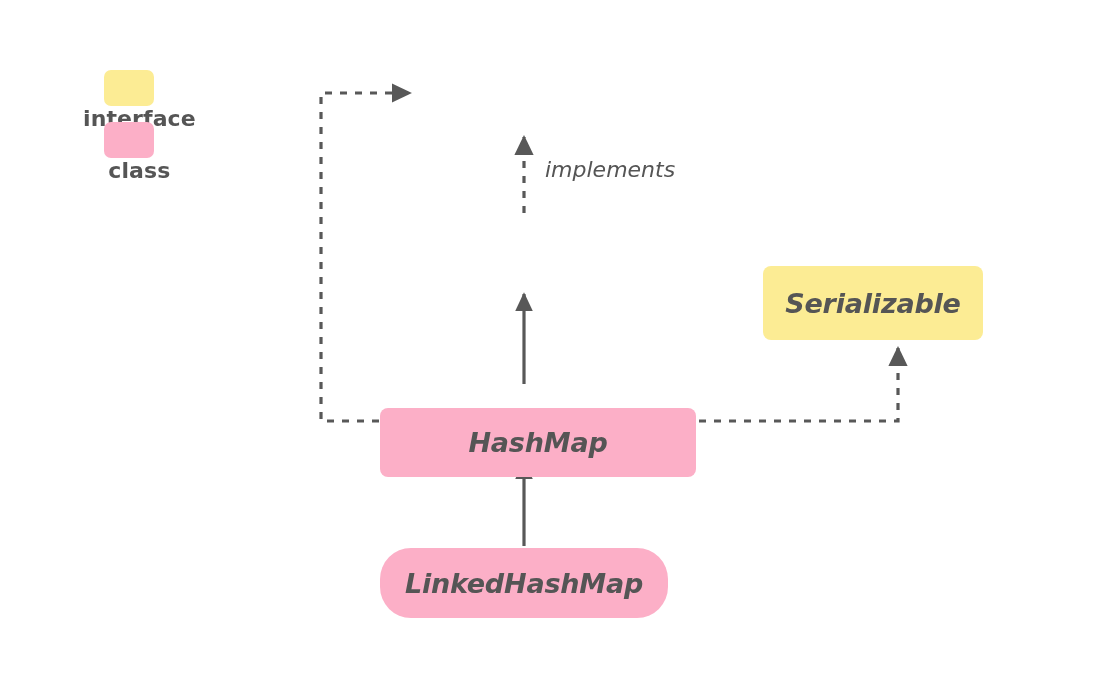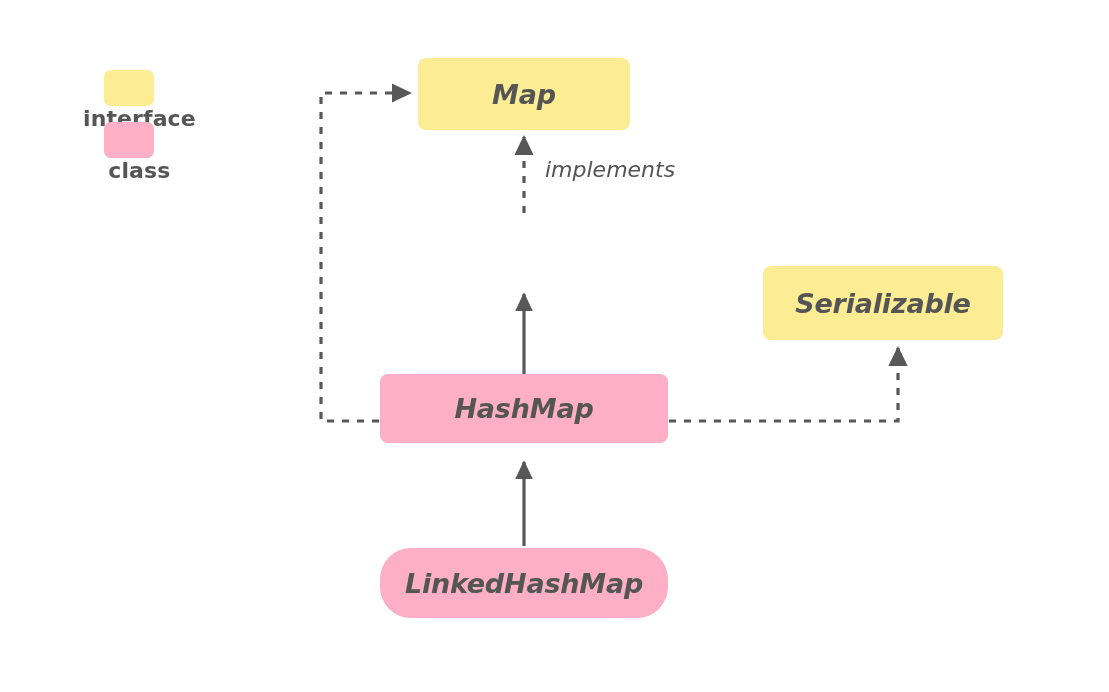--- a/index.html
+++ b/index.html
@@ -121,30 +121,27 @@
     <div class="legend-row">
       <span class="legend-swatch" style="background:#FCEC94"></span>
       <span class="legend-label">interface</span>
     </div>
     <div class="legend-row">
       <span class="legend-swatch" style="background:#FCAFC7"></span>
       <span class="legend-label">class</span>
     </div>
   </div>
 
-  <div class="node" style="left:418px; top:58px; width:212px; height:72px; background:#FCEC94;">
-    <span class="node-label">Map</span>
-  </div>
 
 
-  <div class="node" style="left:763px; top:266px; width:240px; height:74px; background:#FCEC94;">
+  <div class="node" style="left:763px; top:266px; width:220px; height:74px; background:#FCEC94;">
     <span class="node-label">Serializable</span>
   </div>
 
-  <div class="node" style="left:380px; top:374px; width:288px; height:69px; background:#FCAFC7;">
+  <div class="node" style="left:380px; top:408px; width:316px; height:69px; background:#FCAFC7;">
     <span class="node-label">HashMap</span>
   </div>
 
   <div class="node" style="left:380px; top:548px; width:288px; height:70px; background:#FCAFC7;border-radius:31px;">
     <span class="node-label">LinkedHashMap</span>
   </div>
 
   <div class="edge-label" style="left:545px; top:157px;text-align:right;">implements</div>
 
 </div>

